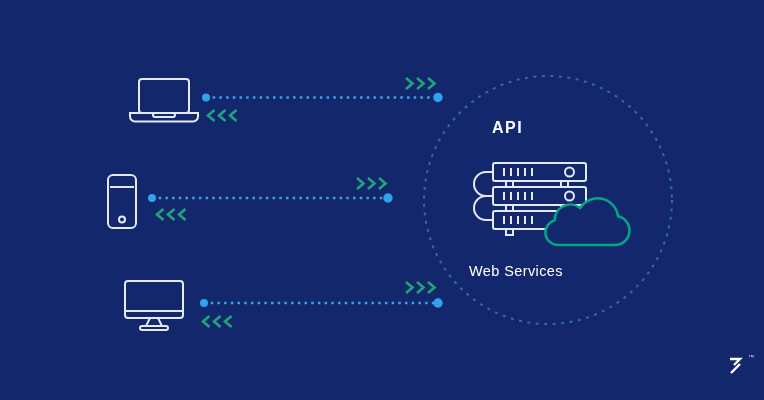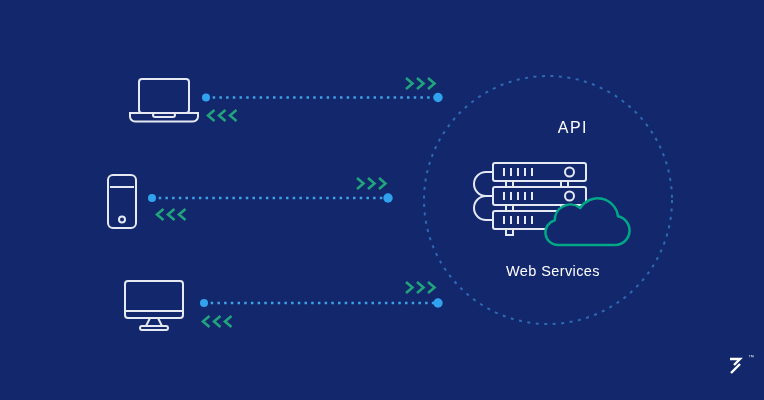--- a/index.html
+++ b/index.html
@@ -15,25 +15,25 @@
   html,body{margin:0;padding:0;}
   body{
     width:764px;height:400px;overflow:hidden;
     background:var(--color-background);
     font-family:"Liberation Sans", sans-serif;
   }
   .canvas{position:relative;width:764px;height:400px;background:var(--color-background);}
   .diagram-svg{position:absolute;left:0;top:0;}
   .api-label{
     position:absolute;left:492px;top:119px;width:96px;
-    text-align:right;color:var(--color-text);
-    font-size:16px;font-weight:normal;letter-spacing:1.5px;
+    text-align:left;color:var(--color-text);
+    font-size:16px;font-weight:bold;letter-spacing:1.5px;
   }
   .services-label{
-    position:absolute;left:473px;top:263px;width:160px;
+    position:absolute;left:436px;top:263px;width:160px;
     text-align:center;color:var(--color-text);
     font-size:14.5px;font-weight:500;letter-spacing:0.4px;
   }
   .brand{
     position:absolute;left:725px;top:354px;width:32px;height:32px;
   }
   .brand .tm{
     position:absolute;left:23px;top:0px;
     color:var(--color-text);font-size:6px;line-height:6px;opacity:0.85;
   }

